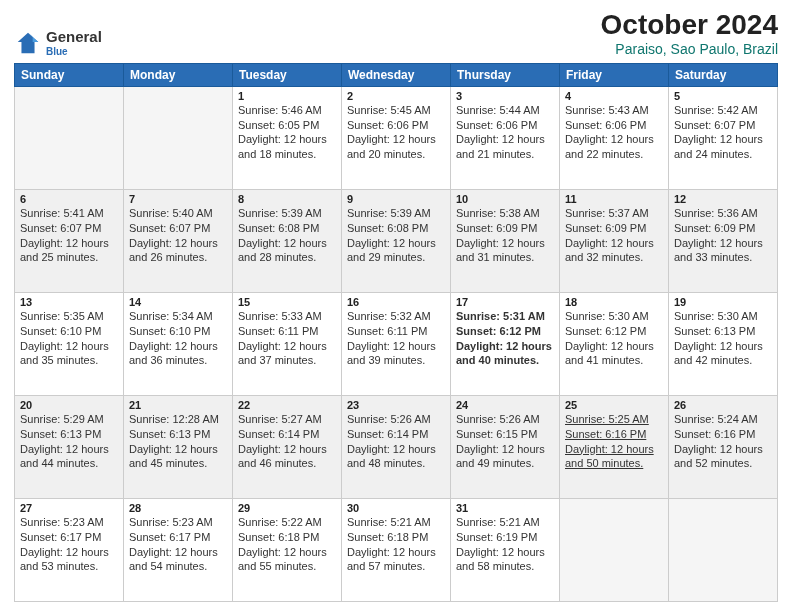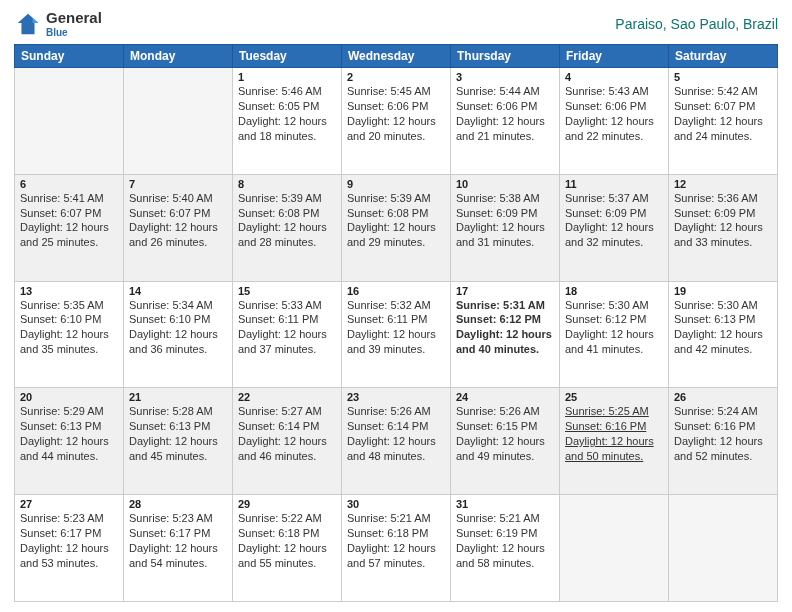--- a/index.html
+++ b/index.html
@@ -13,21 +13,21 @@
     .page {
       width: 792px;
       height: 612px;
       padding: 10px 14px 10px 14px;
       display: flex;
       flex-direction: column;
     }
     .header {
       display: flex;
       justify-content: space-between;
-      align-items: center;
+      align-items: flex-end;
       margin-bottom: 6px;
     }
     .logo {
       display: flex;
       align-items: center;
       gap: 4px;
     }
     .logo-text {
       display: flex;
       flex-direction: column;
@@ -113,20 +113,21 @@
       <svg class="logo-icon" viewBox="0 0 30 30">
         <polygon points="15,4 26,14 22,14 22,26 8,26 8,14 4,14" fill="#2a6db5"></polygon>
         <polygon points="15,4 26,14 20,14 20,8 15,4" fill="#4a9de0"></polygon>
       </svg>
       <div class="logo-text">
         <span class="logo-general">General</span>
         <span class="logo-blue">Blue</span>
       </div>
     </div>
     <div class="title-block">
+      <div class="title-month">October 2024</div>
       <div class="title-location">Paraiso, Sao Paulo, Brazil</div>
     </div>
   </div>
 
   <table class="calendar">
     <thead>
       <tr>
         <th>Sunday</th>
         <th>Monday</th>
         <th>Tuesday</th>
@@ -261,21 +262,21 @@
         </tr>
         <tr class="row-shaded">
           <td>
             <span class="day-num">20</span>
             <div class="day-info" style="white-space: pre-line;">Sunrise: 5:29 AM
 Sunset: 6:13 PM
 Daylight: 12 hours and 44 minutes.</div>
           </td>
           <td>
             <span class="day-num">21</span>
-            <div class="day-info" style="white-space: pre-line;">Sunrise: 5:28 AM
+            <div class="day-info" style="white-space: pre-line;">Sunrise: 12:28 AM
 Sunset: 6:13 PM
 Daylight: 12 hours and 45 minutes.</div>
           </td>
           <td>
             <span class="day-num">22</span>
             <div class="day-info" style="white-space: pre-line;">Sunrise: 5:27 AM
 Sunset: 6:14 PM
 Daylight: 12 hours and 46 minutes.</div>
           </td>
           <td>

